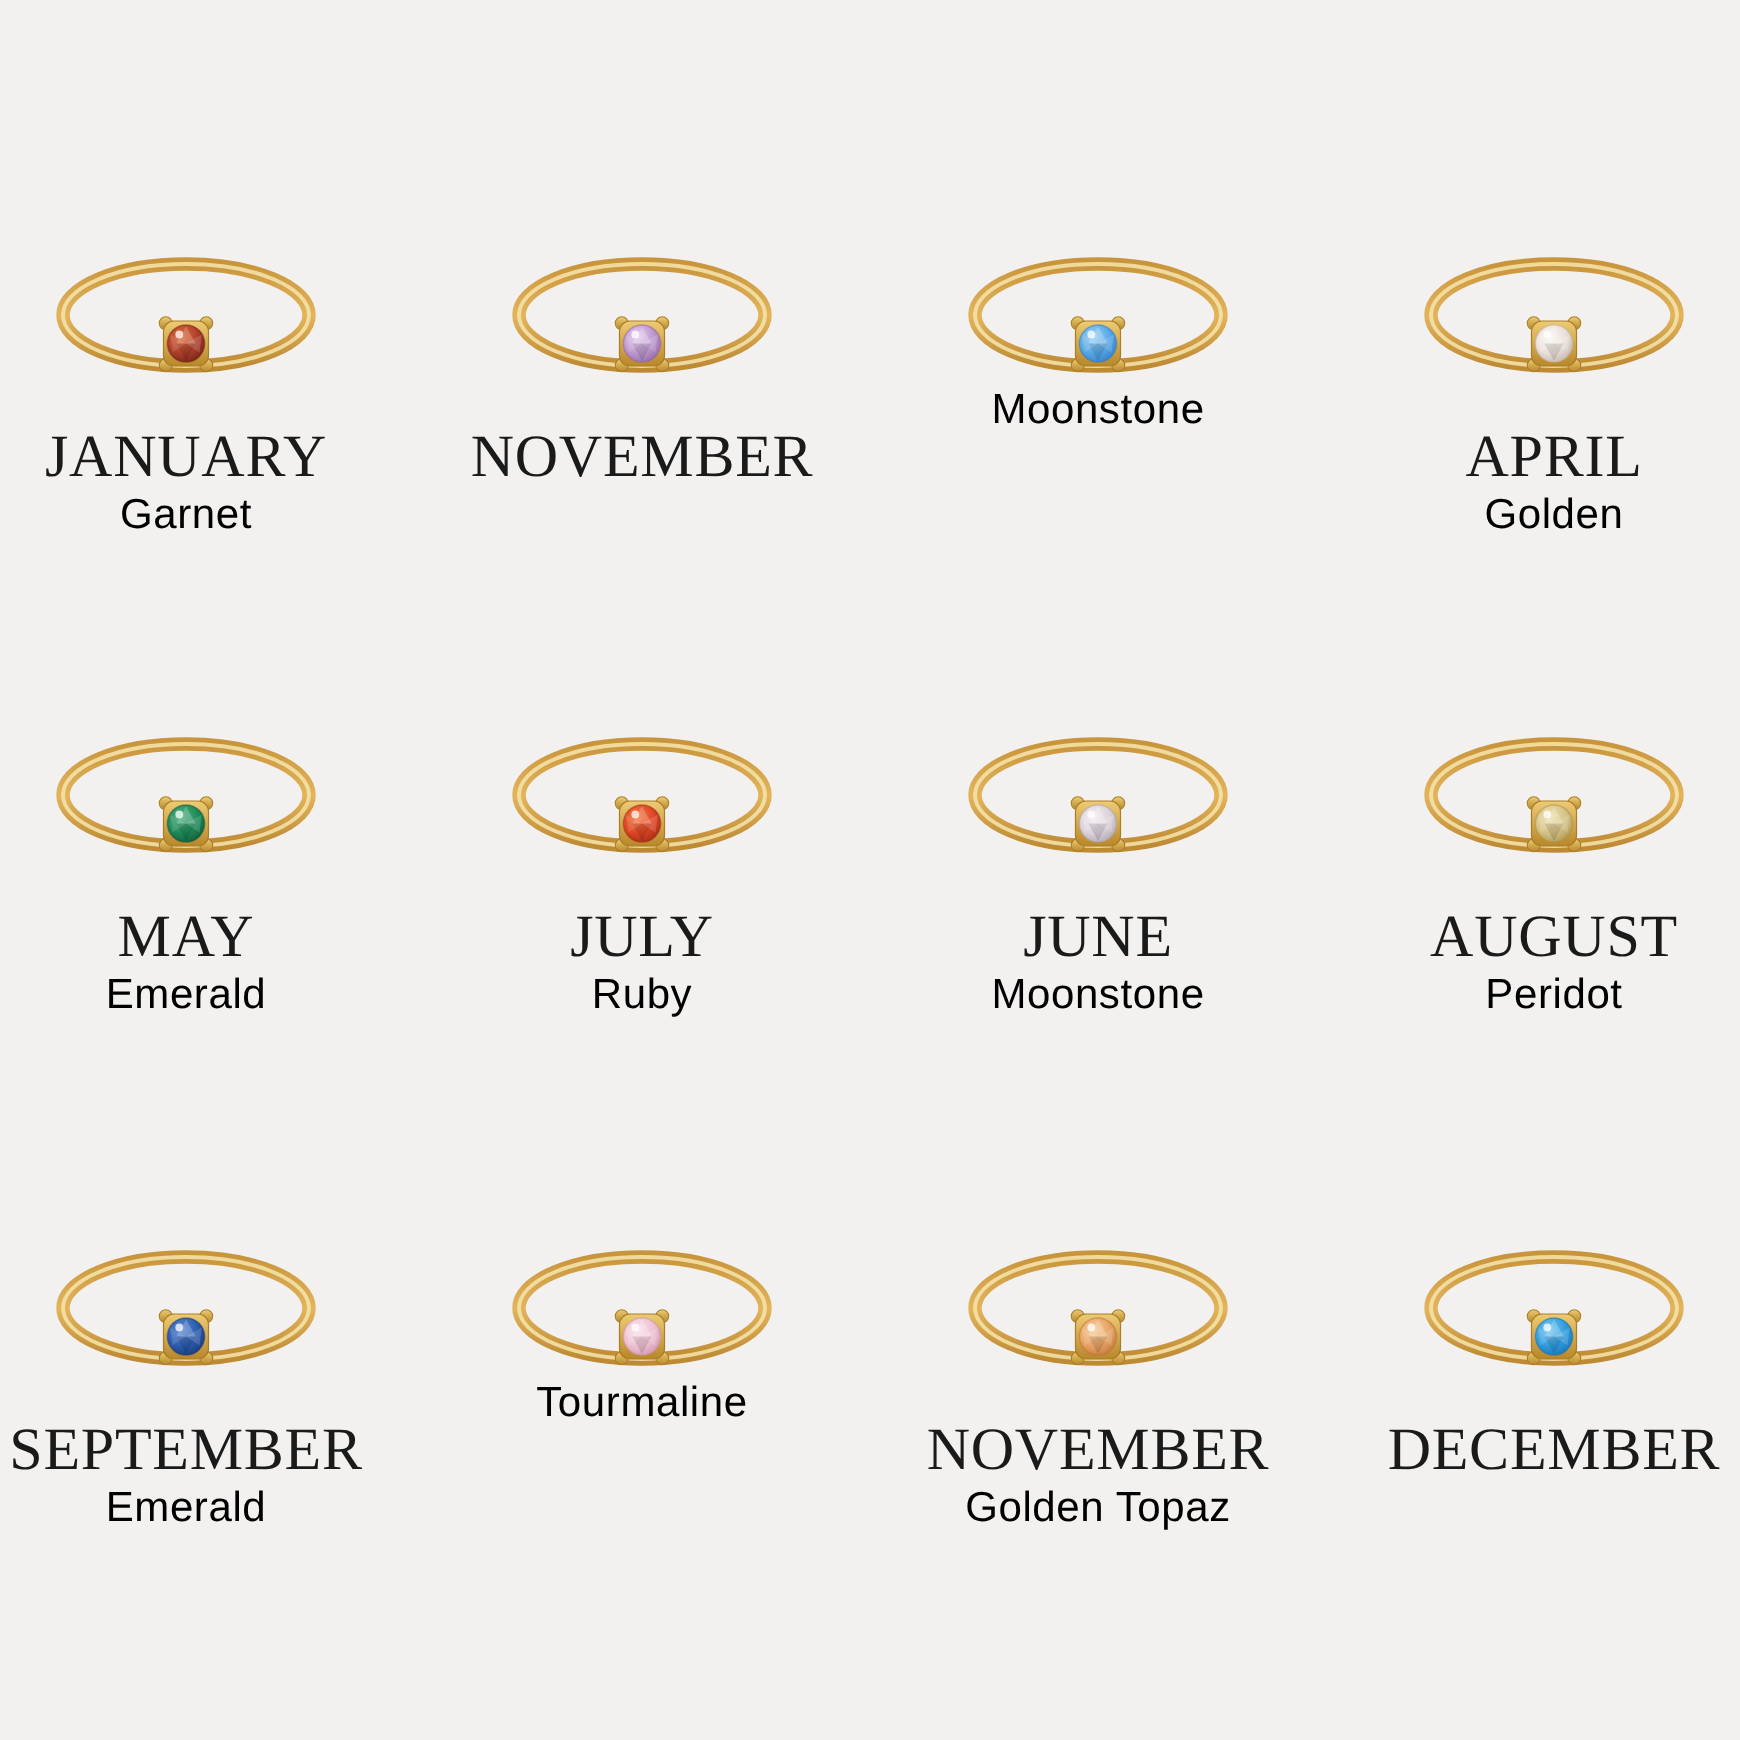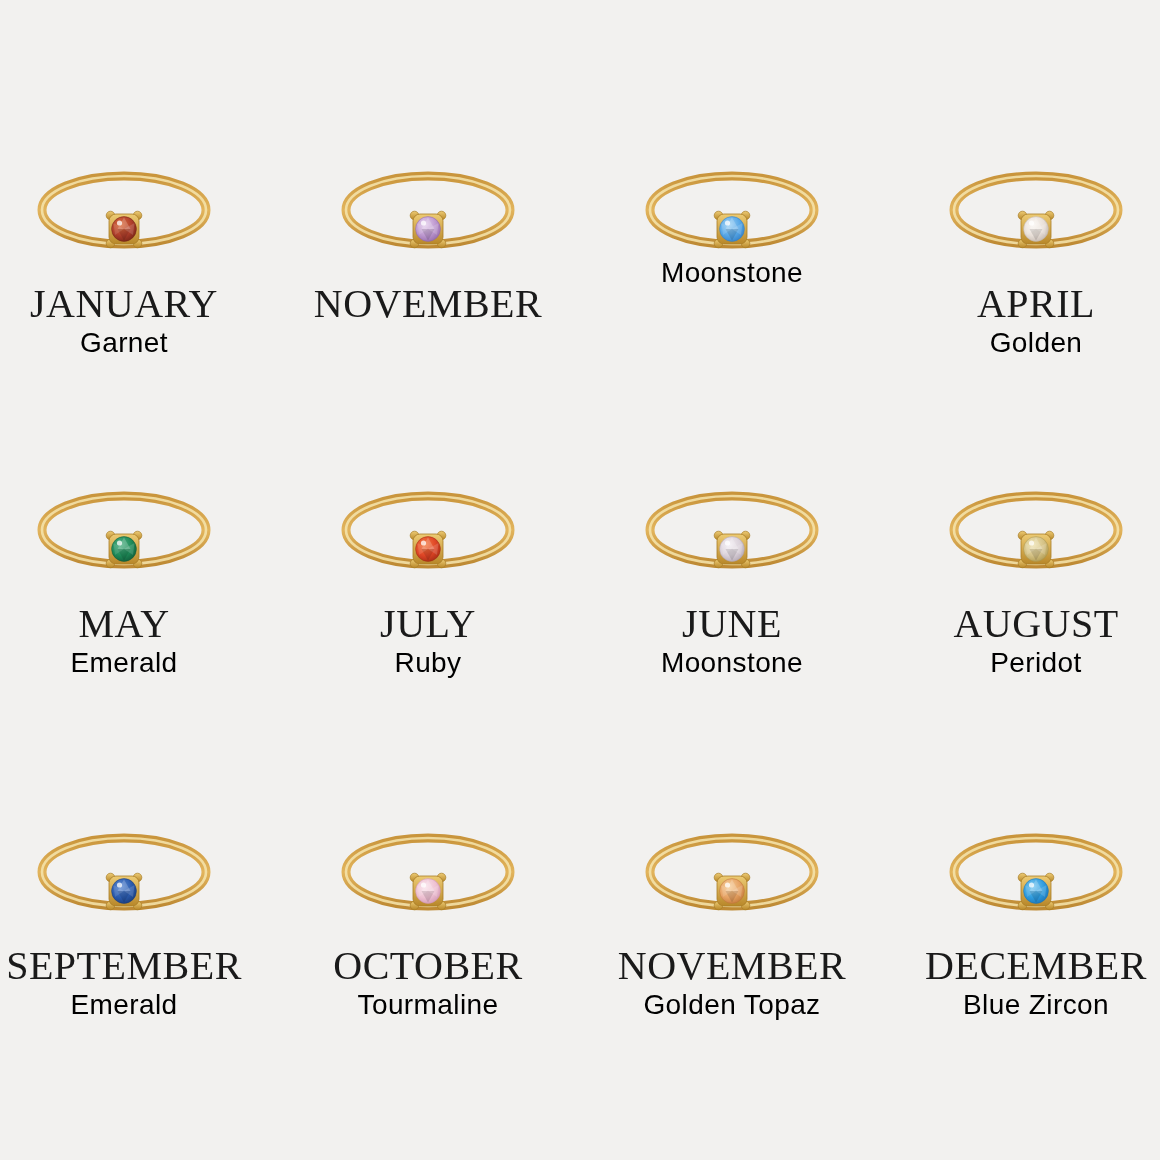--- a/index.html
+++ b/index.html
@@ -498,21 +498,20 @@
         <path d="M103.5 59 L116.5 59 L110 70.5 Z" fill="#000000" opacity="0.12"></path>
         <path d="M99.5 53 L110 59 L101 65 Z" fill="#FFFFFF" opacity="0.12"></path>
         <path d="M120.5 53 L110 59 L119 65 Z" fill="#FFFFFF" opacity="0.15"></path>
         <circle cx="105.5" cy="53" r="2.6" fill="#FFFFFF" opacity="0.75"></circle>
         <circle cx="110" cy="59" r="12.4" fill="none" stroke="#CE93B0" stroke-width="1" opacity="0.5"></circle>
       </g>
     </g>
   </svg>
       </div>
     <figcaption>
-      <div class="month">OCTOBER</div>
       <div class="stone">Tourmaline</div>
     </figcaption>
   </figure>
     <figure class="cell">
     <div class="ring">
   <svg width="220" height="86" viewBox="0 0 220 86" xmlns="http://www.w3.org/2000/svg">
     <defs>
       <linearGradient id="band10" x1="0" y1="0" x2="0" y2="1">
         <stop offset="0" stop-color="#C9953C"></stop>
         <stop offset="0.5" stop-color="#E2B45C"></stop>
@@ -591,16 +590,15 @@
         <path d="M99.5 53 L110 59 L101 65 Z" fill="#FFFFFF" opacity="0.12"></path>
         <path d="M120.5 53 L110 59 L119 65 Z" fill="#FFFFFF" opacity="0.15"></path>
         <circle cx="105.5" cy="53" r="2.6" fill="#FFFFFF" opacity="0.75"></circle>
         <circle cx="110" cy="59" r="12.4" fill="none" stroke="#1970B2" stroke-width="1" opacity="0.5"></circle>
       </g>
     </g>
   </svg>
       </div>
     <figcaption>
       <div class="month">DECEMBER</div>
-      <div class="stone">Blue Zircon</div>
     </figcaption>
   </figure>
   </div>
 
 </body></html>

